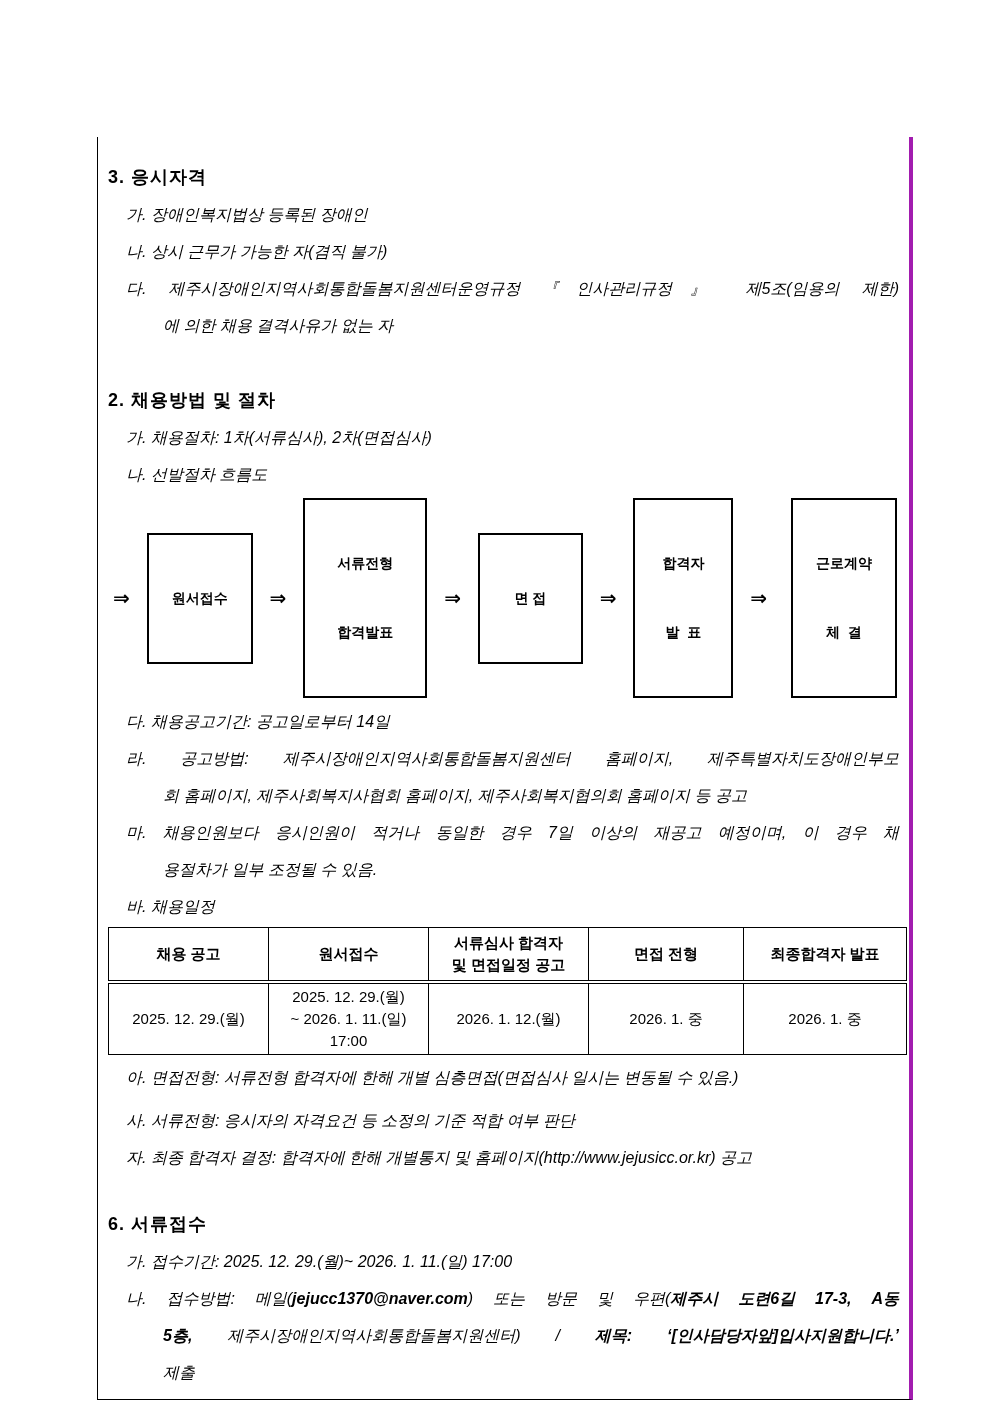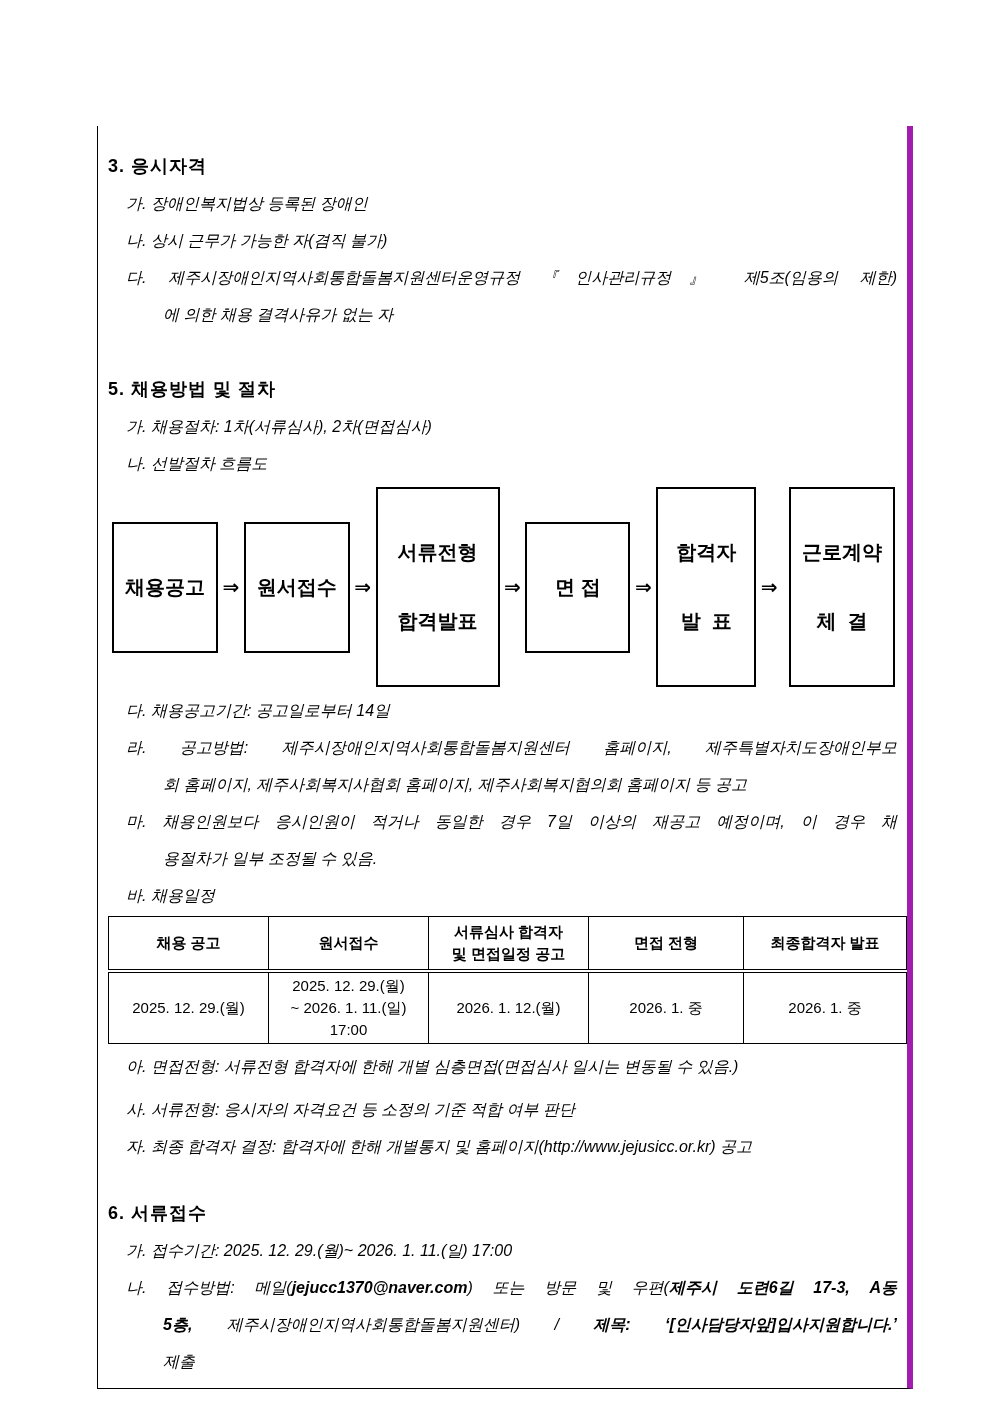--- a/index.html
+++ b/index.html
@@ -5,25 +5,25 @@
   html, body { margin: 0; padding: 0; }
   body {
     width: 992px; height: 1403px;
     background: #ffffff;
     position: relative;
     font-family: "Liberation Sans", "DejaVu Sans", sans-serif;
     color: #000;
   }
   .frame {
     position: absolute;
-    left: 97px; top: 126px;
+    left: 97px; top: 137px;
     width: 816px;
     box-sizing: border-box;
     border-left: 1px solid #000;
-    border-right: 6px solid #a21caf;
+    border-right: 4px solid #a21caf;
     border-bottom: 1px solid #000;
     padding: 22px 10px 8px 10px;
   }
   .heading {
     font-size: 18px;
     font-weight: bold;
     line-height: 37px;
     letter-spacing: 1px;
   }
   .sec5 { margin-top: 38px; }
@@ -41,21 +41,21 @@
   
   .flow {
     display: flex;
     align-items: center;
     justify-content: space-between;
     margin: 5px 2px 5px 4px;
   }
   .fbox {
     border: 2px solid #000;
     font-weight: bold;
-    font-size: 20px;
+    font-size: 14px;
     line-height: 23px;
     text-align: center;
     padding: 6px 2px;
     white-space: pre;
     box-sizing: border-box;
   }
   .fb-1 { width: 106px; } .fb-2 { width: 106px; }
   .fb-3 { width: 124px; } .fb-4 { width: 105px; }
   .fb-5 { width: 100px; } .fb-6 { width: 106px; margin-left: 7px; }
   .farrow { font-size: 20px; font-weight: bold; padding: 0 1px; }
@@ -92,32 +92,29 @@
     <div class="ln">가. 장애인복지법상 등록된 장애인</div>
   </div>
   <div class="item">
     <div class="ln">나. 상시 근무가 가능한 자(겸직 불가)</div>
   </div>
   <div class="item">
     <div class="ln fill">다. 제주시장애인지역사회통합돌봄지원센터운영규정 『인사관리규정』 제5조(임용의 제한)</div>
     <div class="ln cont">에 의한 채용 결격사유가 없는 자</div>
   </div>
 
-  <div class="heading sec5">5. 채용방법 및 절차</div>
+  <div class="heading sec5">2. 채용방법 및 절차</div>
   <div class="item">
     <div class="ln">가. 채용절차: 1차(서류심사), 2차(면접심사)</div>
   </div>
   <div class="item">
     <div class="ln">나. 선발절차 흐름도</div>
   </div>
 
   <div class="flow">
-    <div class="fbox fb-1">
-      <div>채용공고</div>
-    </div>
     <div class="farrow">⇒</div>
     <div class="fbox fb-2">
       <div>원서접수</div>
     </div>
     <div class="farrow">⇒</div>
     <div class="fbox fb-3">
       <div>서류전형</div>
       <div>합격발표</div>
     </div>
     <div class="farrow">⇒</div>

